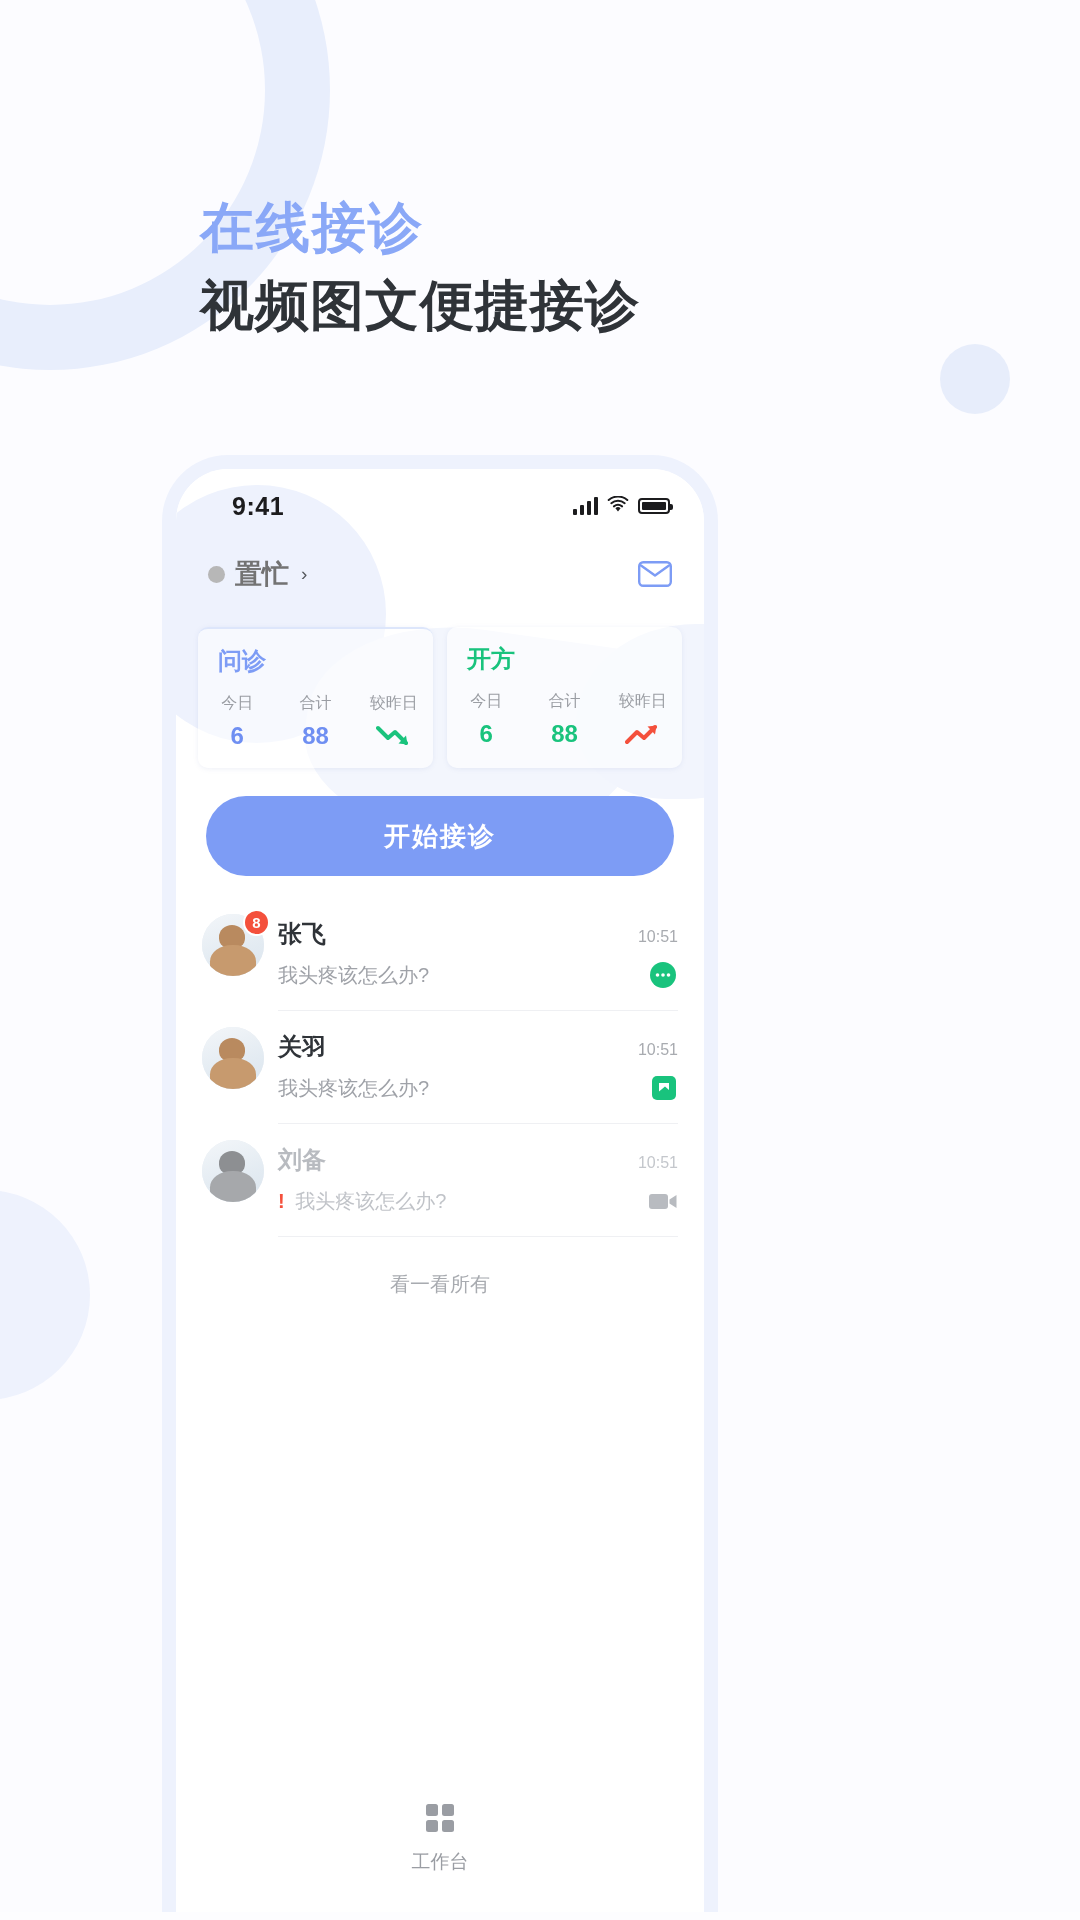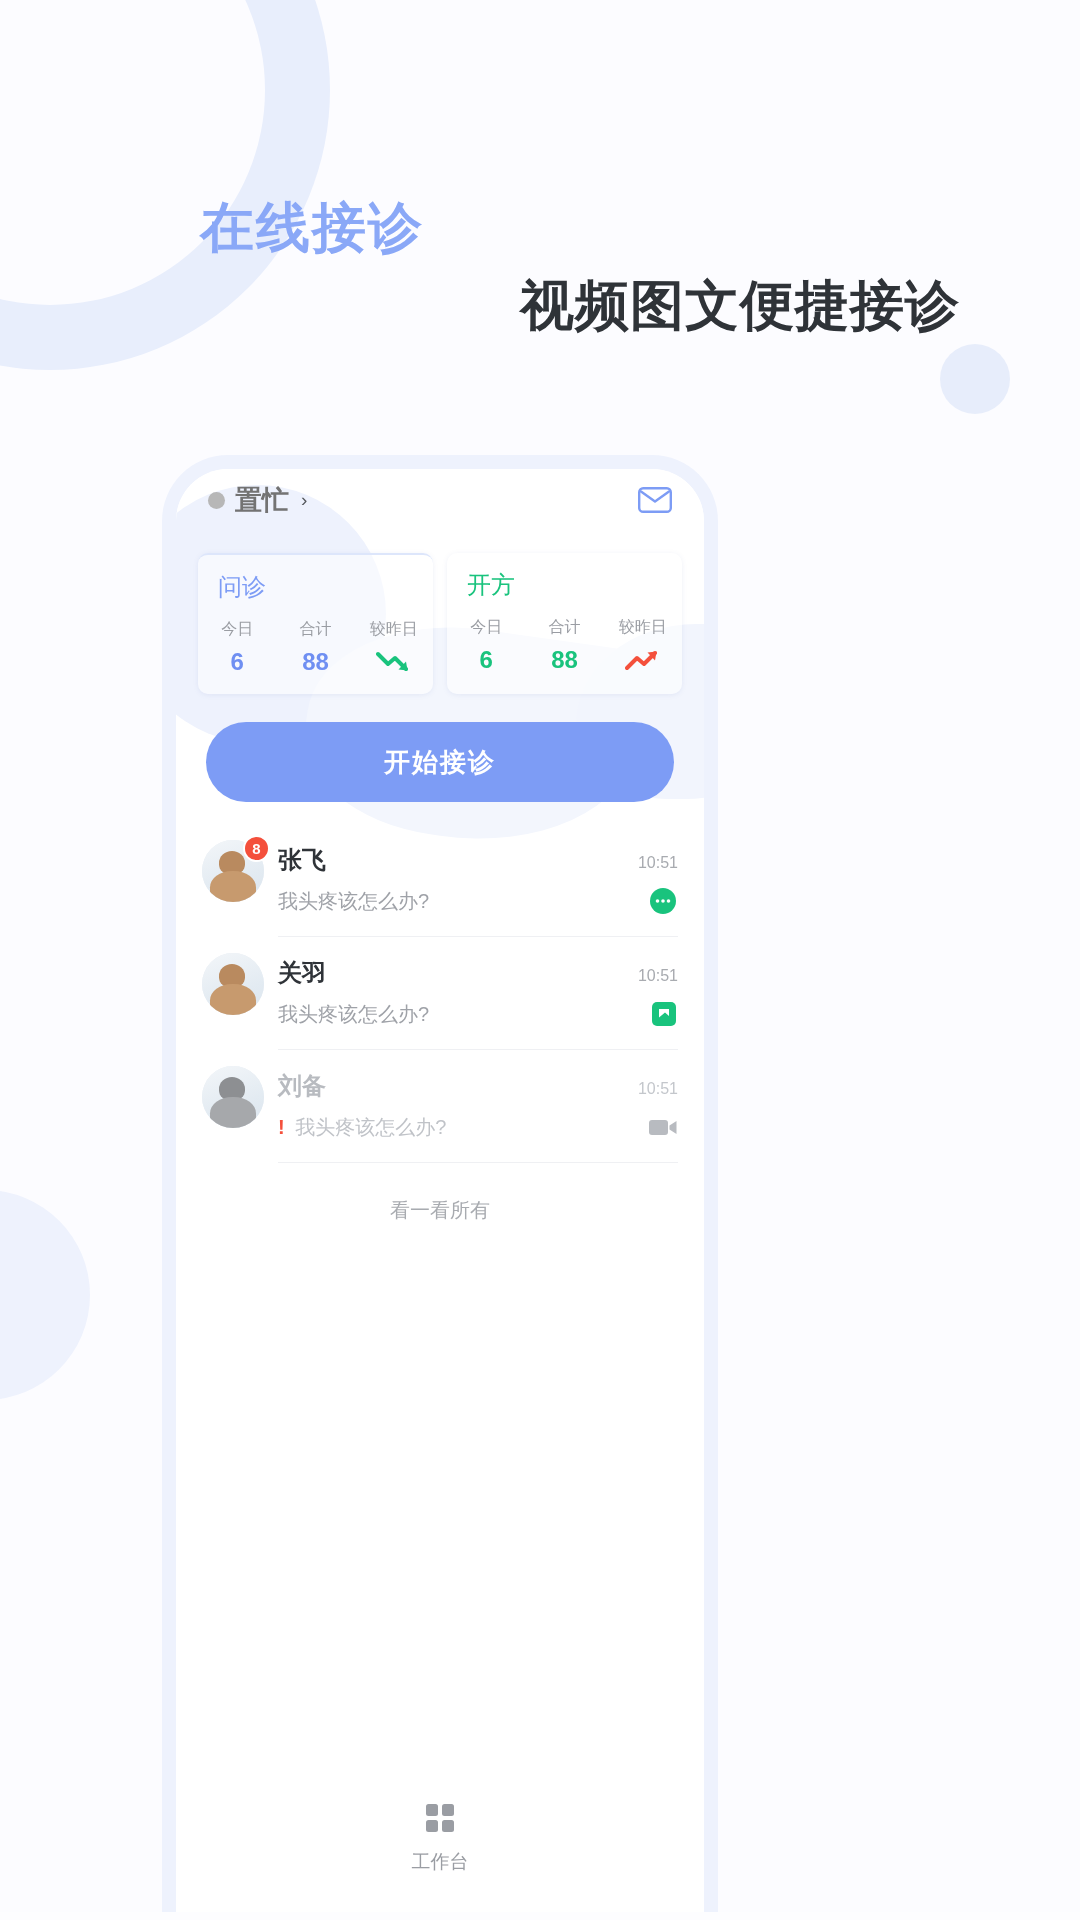--- a/index.html
+++ b/index.html
@@ -52,21 +52,20 @@
     letter-spacing: 2px;
     line-height: 1.18;
   }
   #title-sub {
     margin-top: 14px;
     font-size: 54px;
     font-weight: bold;
     color: #2f3338;
     letter-spacing: 1px;
     line-height: 1.18;
-    text-align: right;
   }
 
   
   #phone-frame {
     position: absolute;
     left: 162px; top: 455px;
     width: 556px; height: 1470px;
     border: 14px solid #eef2fd;
     border-radius: 66px 66px 0 0;
     border-bottom: none;
@@ -153,21 +152,21 @@
   }
   .stat-card {
     flex: 1;
     border-radius: 10px;
     padding: 16px 0 18px 0;
     background: rgba(255,255,255,0.55);
     box-shadow: 0 1px 5px rgba(120,140,190,0.13);
   }
   .stat-card.inquiry { border-top: 2px solid #dde6fb; }
   .stat-title {
-    font-size: 24px; font-weight: normal;
+    font-size: 24px; font-weight: bold;
     padding-left: 20px; margin-bottom: 16px;
   }
   .stat-card.inquiry .stat-title { color: #7d9cf5; }
   .stat-card.prescribe .stat-title { color: #19c37d; }
   .stat-metrics { display: flex; }
   .metric { flex: 1; text-align: center; }
   .metric-label { font-size: 16px; color: #9a9da3; margin-bottom: 8px; }
   .metric-value { font-size: 24px; font-weight: bold; }
   .stat-card.inquiry .metric-value { color: #6f8ff2; }
   .stat-card.prescribe .metric-value { color: #19c37d; }
@@ -265,20 +264,42 @@
   </div>
 
   <div id="phone-frame">
     <div id="phone-screen">
 
       <div id="screen-blob-1"></div>
       <div id="screen-blob-2"></div>
       <div id="screen-blob-3"></div>
 
       
+      <div id="status-bar">
+        <div id="status-time">9:41</div>
+        <div id="status-icons">
+          <span class="sig-bars">
+              <i></i>
+              <i></i>
+              <i></i>
+              <i></i>
+            </span>
+          <span>
+            <svg width="22" height="17" viewBox="0 0 22 17">
+              <path d="M11 15.4l2.6-3.2a4 4 0 0 0-5.2 0L11 15.4z" fill="#1c1c1e"></path>
+              <path d="M4.3 7.2a10.4 10.4 0 0 1 13.4 0" stroke="#1c1c1e" stroke-width="2" fill="none" stroke-linecap="round"></path>
+              <path d="M6.9 10.4a6.7 6.7 0 0 1 8.2 0" stroke="#1c1c1e" stroke-width="2" fill="none" stroke-linecap="round"></path>
+              <path d="M1.7 4a14.2 14.2 0 0 1 18.6 0" stroke="#1c1c1e" stroke-width="2" fill="none" stroke-linecap="round"></path>
+            </svg>
+          </span>
+          <span id="battery">
+              <i></i>
+            </span>
+        </div>
+      </div>
 
       
       <div id="busy-row">
         <div id="busy-left">
           <span id="busy-dot"></span>
           <span id="busy-label">置忙</span>
           <span id="busy-chevron">›</span>
         </div>
         <div id="mail-icon">
           <svg width="34" height="26" viewBox="0 0 34 26">

